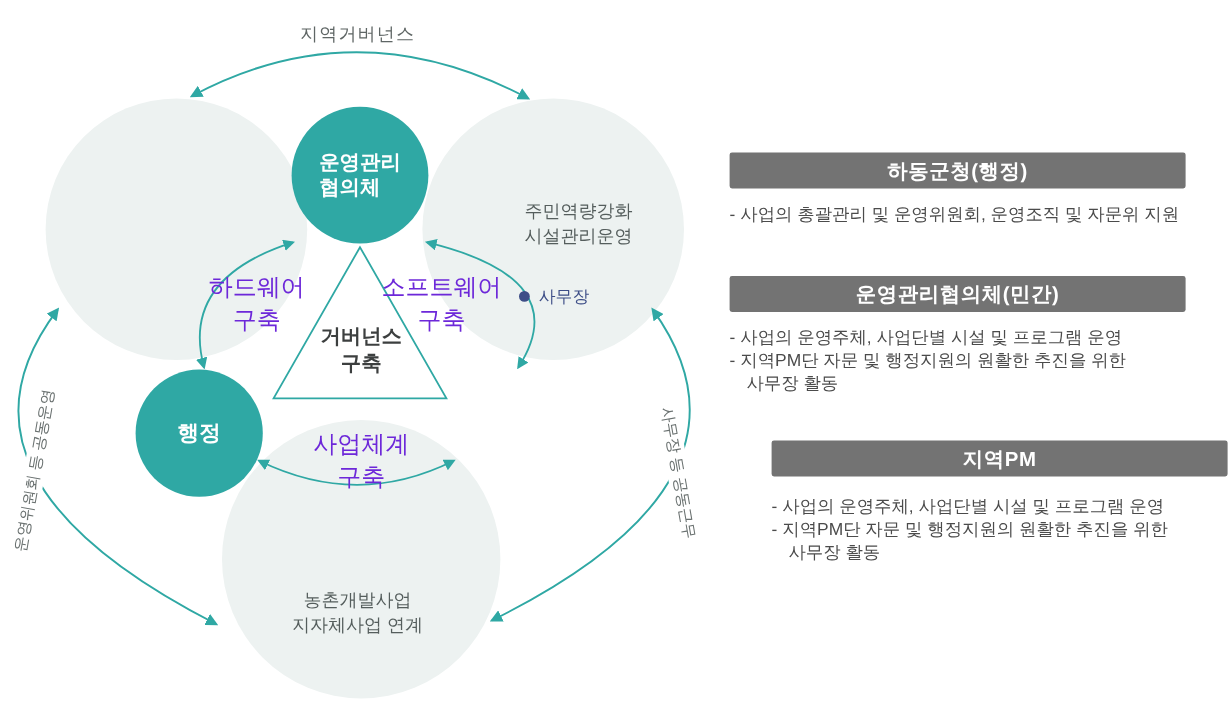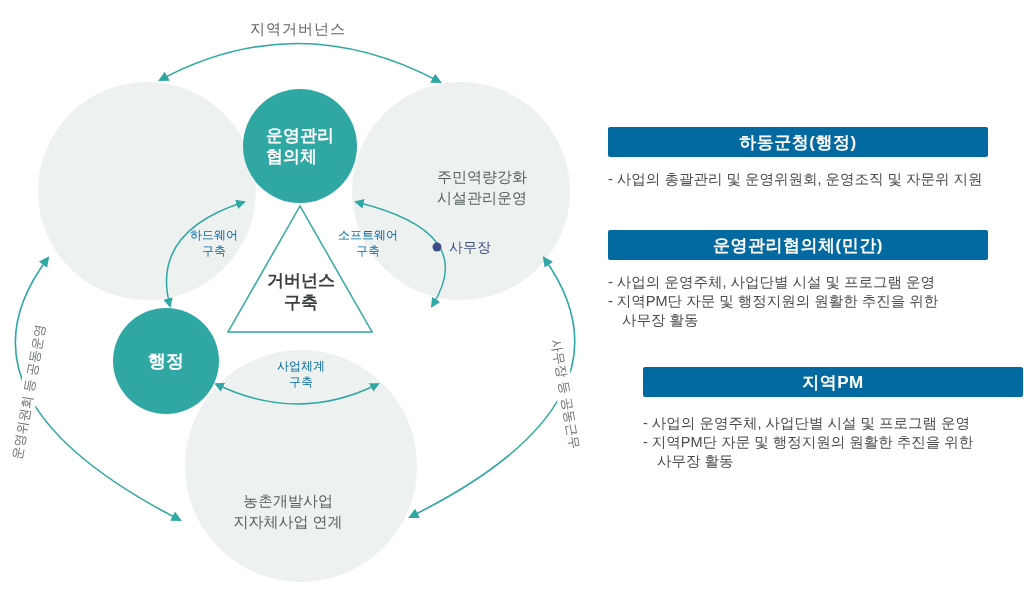--- a/index.html
+++ b/index.html
@@ -9,31 +9,31 @@
   .abs { position:absolute; }
 
   
   .pale-circle { border-radius:50%; background:#edf2f1; }
   .node { border-radius:50%; background:#2fa8a4; color:#fff;
           display:flex; align-items:center; justify-content:center;
           text-align:left; font-weight:700; line-height:1.25;
           white-space:pre-line; }
   .txt { white-space:pre-line; text-align:center; line-height:1.4; }
   .pale-label { color:#555e5d; font-size:15px; font-weight:400; }
-  .edge-label { color:#0369a1; font-size:12px; font-weight:400; line-height:1.35; }
+  .edge-label { color:#6d28d9; font-size:20px; font-weight:400; line-height:1.35; }
   .center-label { color:#3c3f3f; font-size:17px; font-weight:700; line-height:1.3; }
   .arc-label { color:#5f6665; font-size:15px; }
   .arc-label-side { color:#6a7170; font-size:13px; background:#fff; padding:0 3px; }
   .samujang { color:#3d4e87; font-size:14px; font-weight:500; }
   svg.overlay { position:absolute; left:0; top:0; pointer-events:none; }
 
   
   .panel { position:absolute; left:608px; top:0; width:380px; height:599px; }
   .section { position:absolute; left:0; width:380px; }
-  .sec-hd { height:30px; background:#0369a1; color:#ffffff; font-size:17px;
+  .sec-hd { height:30px; background:#737373; color:#ffffff; font-size:17px;
             font-weight:700; display:flex; align-items:center; justify-content:center;
             border-radius:2px; letter-spacing:.5px; }
   .sec-bd { margin-top:13px; color:#4b4b4b; font-size:14.5px; line-height:19px; }
   .ln { white-space:pre-line; }
   .ln.cont { padding-left:14px; }
 </style>
 </head>
 <body>
 
 <div class="abs" style="left:0;top:0;width:600px;height:599px;">
@@ -57,21 +57,21 @@
 
     <path d="M 244 202 Q 150 232 170 306" fill="none" stroke="#2fa8a4" stroke-width="1.5" marker-start="url(#ah)" marker-end="url(#ah)"></path>
     <path d="M 356 202 Q 480 232 432 306" fill="none" stroke="#2fa8a4" stroke-width="1.5" marker-start="url(#ah)" marker-end="url(#ah)"></path>
     <path d="M 216 384 Q 298 424 378 384" fill="none" stroke="#2fa8a4" stroke-width="1.5" marker-start="url(#ah)" marker-end="url(#ah)"></path>
 
     <circle cx="437" cy="247" r="4.5" fill="#3d4e87"></circle>
   </svg>
 
   <div class="abs txt pale-label" style="left:392px;top:166px;width:180px;">주민역량강화
 시설관리운영</div>
-  <div class="abs txt pale-label" style="left:208px;top:490px;width:160px;">농촌개발사업
+  <div class="abs txt pale-label" style="left:218px;top:490px;width:160px;">농촌개발사업
 지자체사업 연계</div>
 
   <div class="abs node" style="left:243px;top:89px;width:114px;height:114px;font-size:17px;">
     <span style="white-space:pre-line;">운영관리
 협의체</span>
   </div>
   <div class="abs node" style="left:113px;top:308px;width:106px;height:106px;font-size:18px;">
     <span style="white-space:pre-line;">행정</span>
   </div>
 

